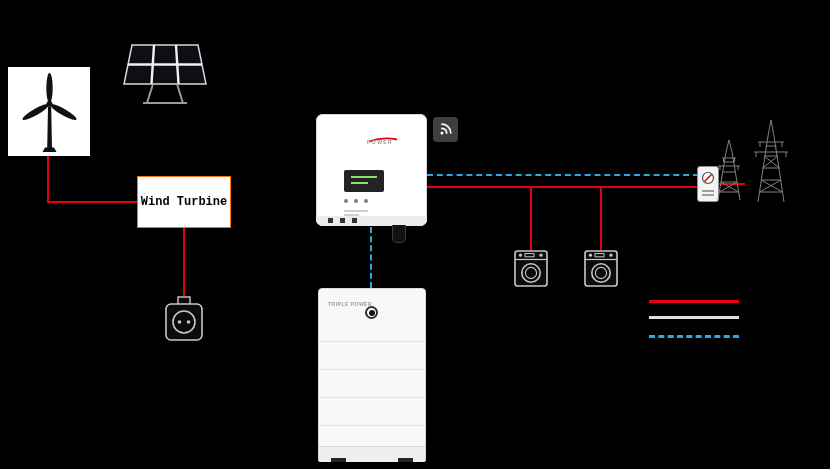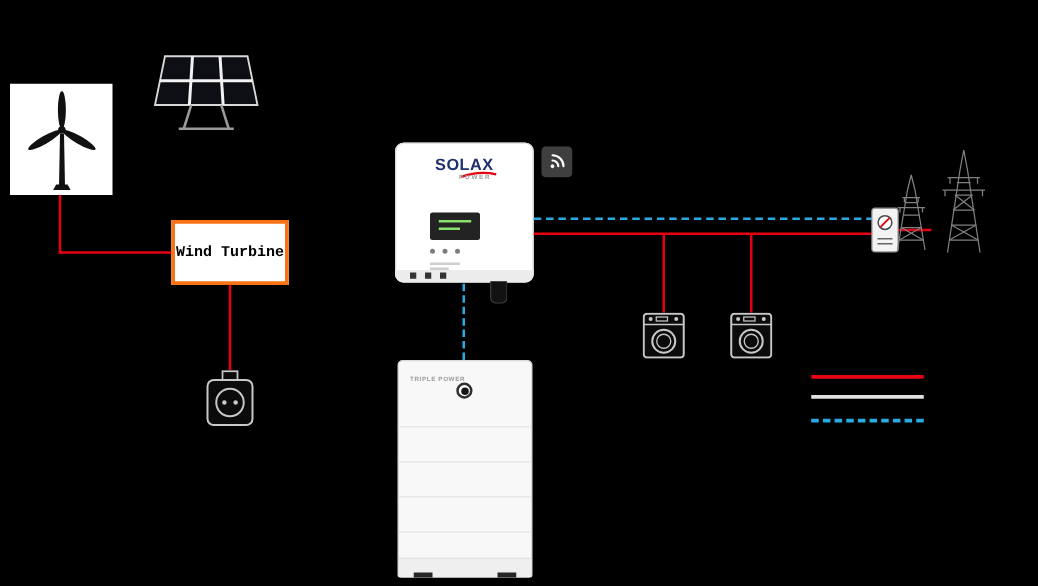--- a/index.html
+++ b/index.html
@@ -13,21 +13,21 @@
 
   
   #wind-box { left: 8px; top: 67px; width: 82px; height: 89px; background: #fff; }
 
   
   #solar { left: 122px; top: 42px; }
 
   
   #controller {
     left: 137px; top: 176px; width: 94px; height: 52px;
-    background: #fff; border: 3px solid #f97316; color: #000;
+    background: #fff; border: 1px solid #f97316; color: #000;
     font-family: "Liberation Mono", "DejaVu Sans Mono", monospace;
     font-size: 12px; font-weight: 700; text-align: center;
     display: flex; flex-direction: column; justify-content: center; line-height: 17px;
   }
 
   
   .wire-red { background: #e60012; }
   #w1v { left: 47px;  top: 156px; width: 2px;  height: 47px; }
   #w1h { left: 47px;  top: 201px; width: 90px; height: 2px; }
   #w2  { left: 183px; top: 228px; width: 2px;  height: 68px; }
@@ -152,21 +152,20 @@
 
   <svg class="abs" id="outlet" width="40" height="46" viewBox="0 0 40 46">
     <rect x="14" y="1" width="12" height="8" fill="#0b0b0b" stroke="#c8c8c8" stroke-width="1.4"></rect>
     <rect x="2" y="8" width="36" height="36" rx="5" fill="#0b0b0b" stroke="#c8c8c8" stroke-width="1.6"></rect>
     <circle cx="20" cy="26" r="11" fill="none" stroke="#c8c8c8" stroke-width="1.6"></circle>
     <circle cx="15.5" cy="26" r="1.8" fill="#c8c8c8"></circle>
     <circle cx="24.5" cy="26" r="1.8" fill="#c8c8c8"></circle>
   </svg>
 
   <div class="abs" id="inverter">
-    <div class="inv-brand">SOLAX</div>
     <svg class="inv-swoosh" width="30" height="7" viewBox="0 0 30 7">
       <path d="M1,5.5 Q15,0.5 29,3.5" stroke="#e60012" stroke-width="1.8" fill="none"></path>
     </svg>
     <div class="inv-power">POWER</div>
     <div class="inv-lcd">
       <i class="l1"></i>
       <i class="l2"></i>
     </div>
     <div class="inv-btns">
       <i></i>

